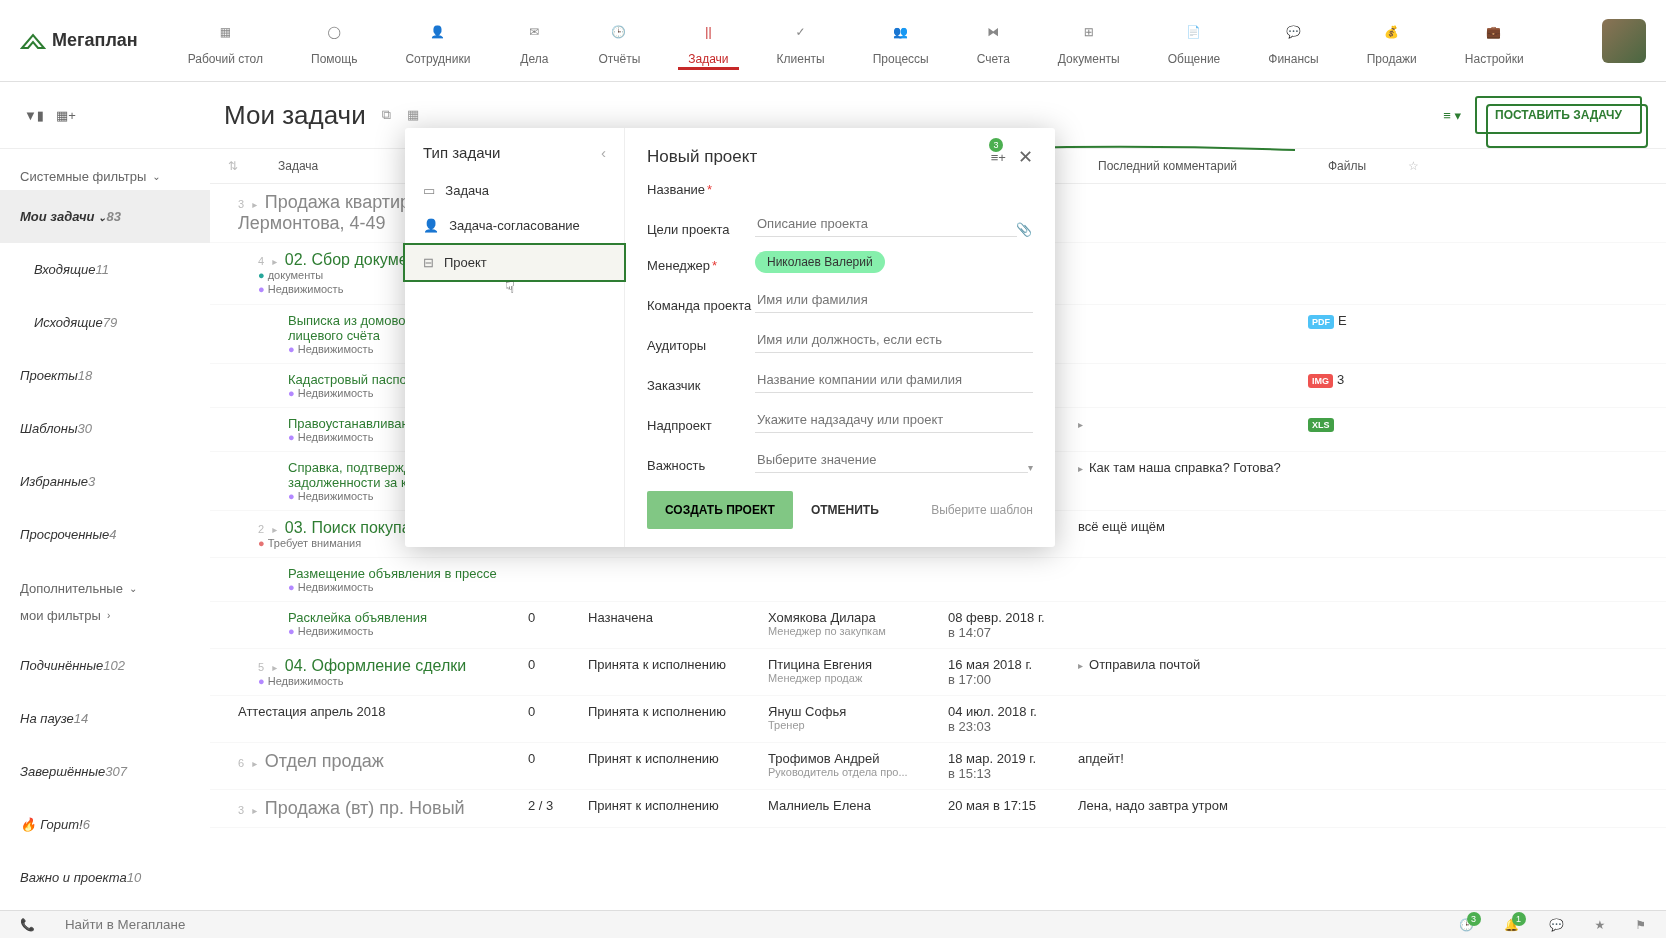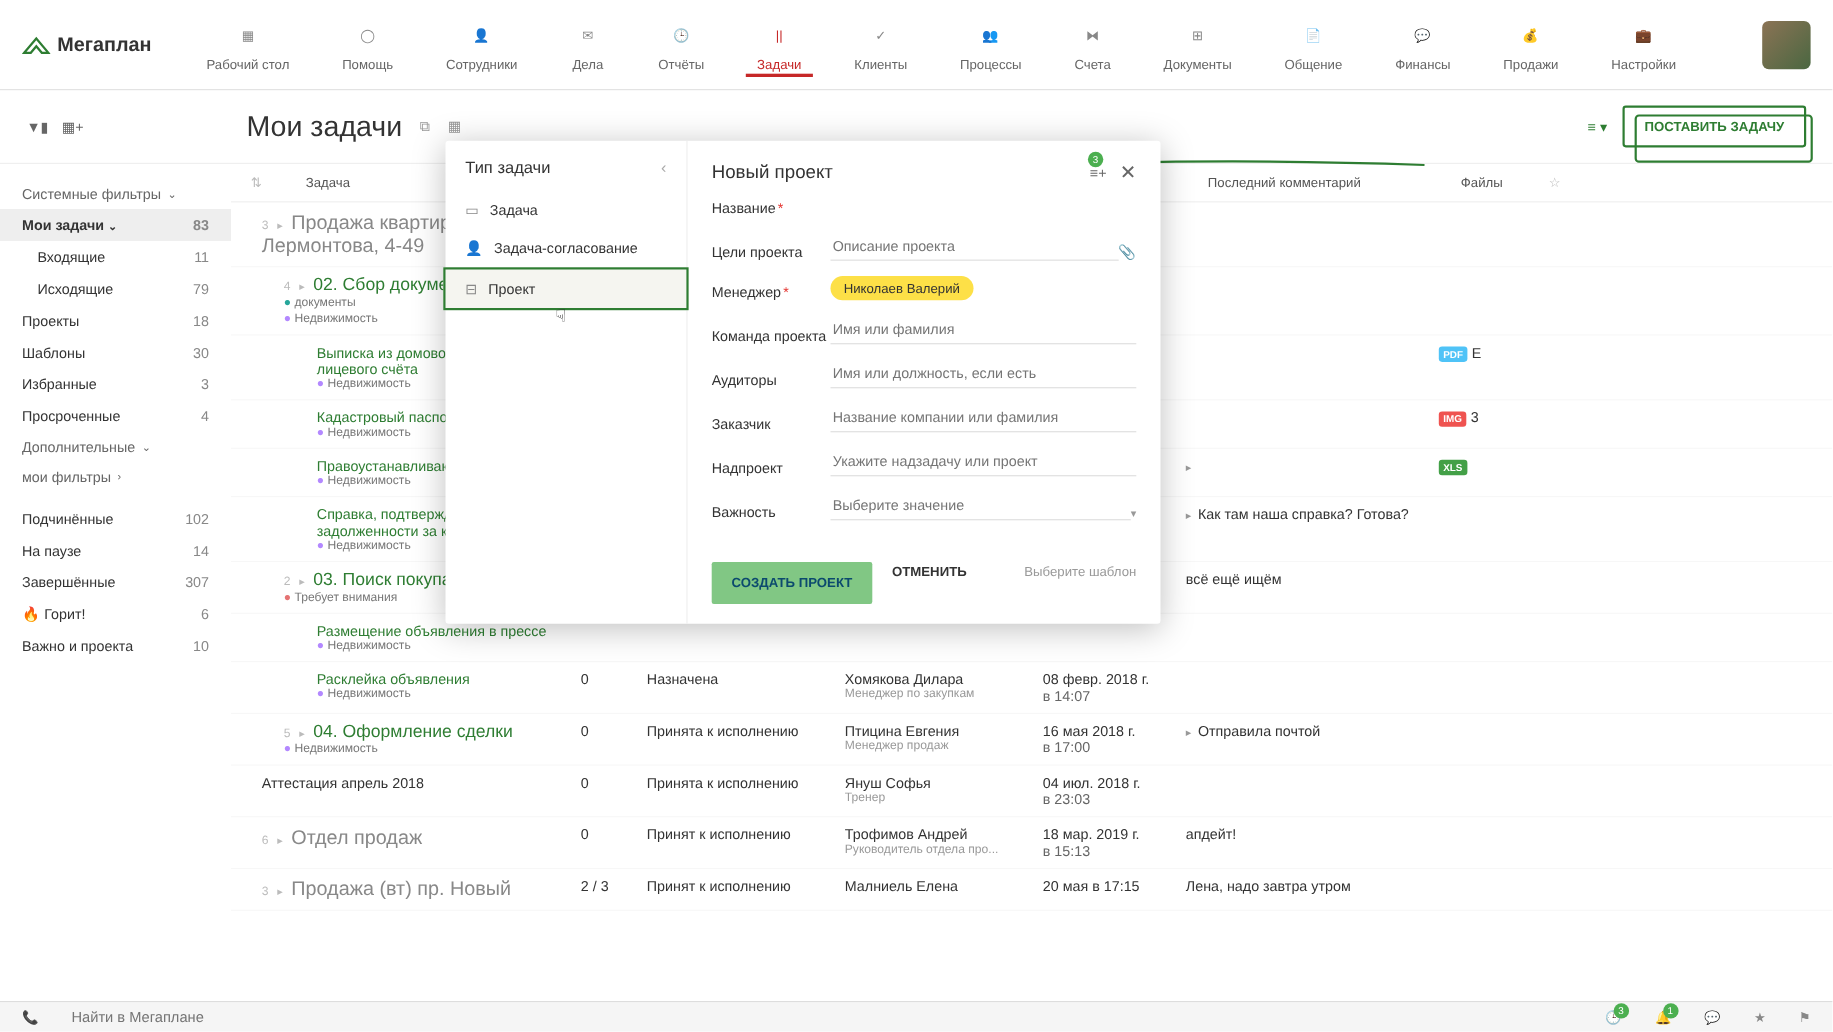--- a/index.html
+++ b/index.html
@@ -23,21 +23,21 @@
 .page-icons { margin-left:16px; display:flex; gap:16px; color:#999; }
 .right-tools { margin-left:auto; display:flex; align-items:center; gap:14px; }
 .btn-create { border:2px solid #2e7d32; color:#2e7d32; background:#fff; padding:10px 18px; font-weight:bold; font-size:12px; border-radius:3px; cursor:pointer; }
 .filter-icons { position:absolute; left:24px; display:flex; gap:12px; color:#666; }
 
 
 .body-wrap { display:flex; height:calc(100% - 82px - 60px - 28px); }
 .sidebar { width:210px; padding:14px 0; overflow-y:auto; }
 .sb-title { padding:6px 20px; color:#666; font-size:13px; cursor:pointer; display:flex; align-items:center; }
 .sb-title .chev { margin-left:6px; font-size:10px; }
-.sb-item { display:flex; justify-content:space-between; padding:7px 20px; cursor:pointer; font-size:13px; }
+.sb-item { display:flex; justify-content:flex-start; padding:19px 20px; cursor:pointer; font-size:13px;font-style:italic; }
 .sb-item.sub { padding-left:34px; }
 .sb-item.active { background:#eee; font-weight:bold; }
 .sb-count { color:#888; }
 .fire { margin-right:4px; }
 
 
 .content { flex:1; overflow:hidden; position:relative; }
 .tbl-header { display:flex; padding:10px 18px; border-bottom:1px solid #eee; color:#555; font-size:12px; }
 .col-task { flex:0 0 300px; padding-left:30px;}
 .col-count { flex:0 0 60px; }
@@ -76,24 +76,24 @@
 .type-opt.sel { background:#f5f5f0; border:2px solid #2e7d32; margin:0 -2px; }
 .modal-right { flex:1; padding:18px 22px; }
 .mr-header { display:flex; justify-content:space-between; align-items:center; margin-bottom:14px; }
 .mr-title { font-size:17px; }
 .mr-icons { display:flex; gap:12px; align-items:center; position:relative; }
 .badge-3 { position:absolute; top:-8px; right:30px; background:#4caf50; color:#fff; border-radius:50%; width:14px; height:14px; font-size:9px; display:flex; align-items:center; justify-content:center; }
 .form-row { display:flex; margin-bottom:14px; align-items:flex-end; }
 .form-label { width:108px; font-size:13px; color:#333; }
 .req::after { content:"*"; color:#e53935; margin-left:2px; }
 .form-input { flex:1; border:none; border-bottom:1px solid #ddd; padding:5px 2px; font-size:13px; outline:none; }
-.chip { background:#fde047; border-radius:12px; padding:4px 12px; font-size:12px; }
+.chip { background:#86efac; border-radius:12px; padding:4px 12px; font-size:12px; }
 .select-arrow { color:#999; margin-left:auto; font-size:10px; cursor:pointer; }
 .modal-footer { display:flex; align-items:center; gap:18px; margin-top:18px; }
-.btn-primary { background:#81c784; color:#0c4a6e; border:none; padding:12px 18px; font-size:12px; font-weight:bold; border-radius:2px;margin-top:20px; }
+.btn-primary { background:#81c784; color:#000000; border:none; padding:12px 18px; font-size:12px; font-weight:bold; border-radius:2px; }
 .btn-cancel { background:none; border:none; font-size:12px; font-weight:bold; color:#333; }
 .tpl-link { margin-left:auto; color:#999; font-size:12px; }
 .clip { color:#888; cursor:pointer; }
 
 .curve-arrow { position:absolute; top:140px; left:440px; z-index:90; pointer-events:none; }
 
 
 .footer { position:absolute; bottom:0; left:0; right:0; height:28px; background:#f5f5f5; border-top:1px solid #ddd; display:flex; align-items:center; padding:0 20px; gap:30px; color:#888; font-size:12px; }
 .footer .spacer { flex:1; }
 .footer-search { flex:0 0 300px; }
@@ -219,21 +219,21 @@
         </div>
         <div class="sb-item">
           <span>Избранные</span>
           <span class="sb-count">3</span>
         </div>
         <div class="sb-item">
           <span>Просроченные</span>
           <span class="sb-count">4</span>
         </div>
       </div>
-    <div class="sb-title" style="">
+    <div class="sb-title" style="margin-top:14px">
         <span>Дополнительные</span>
         <span class="chev">⌄</span>
       </div>
     <div class="sb-title">
         <span>мои фильтры</span>
         <span class="chev">›</span>
       </div>
     <div id="sb-extra" style="margin-top:10px">
         <div class="sb-item">
           <span>Подчинённые</span>

